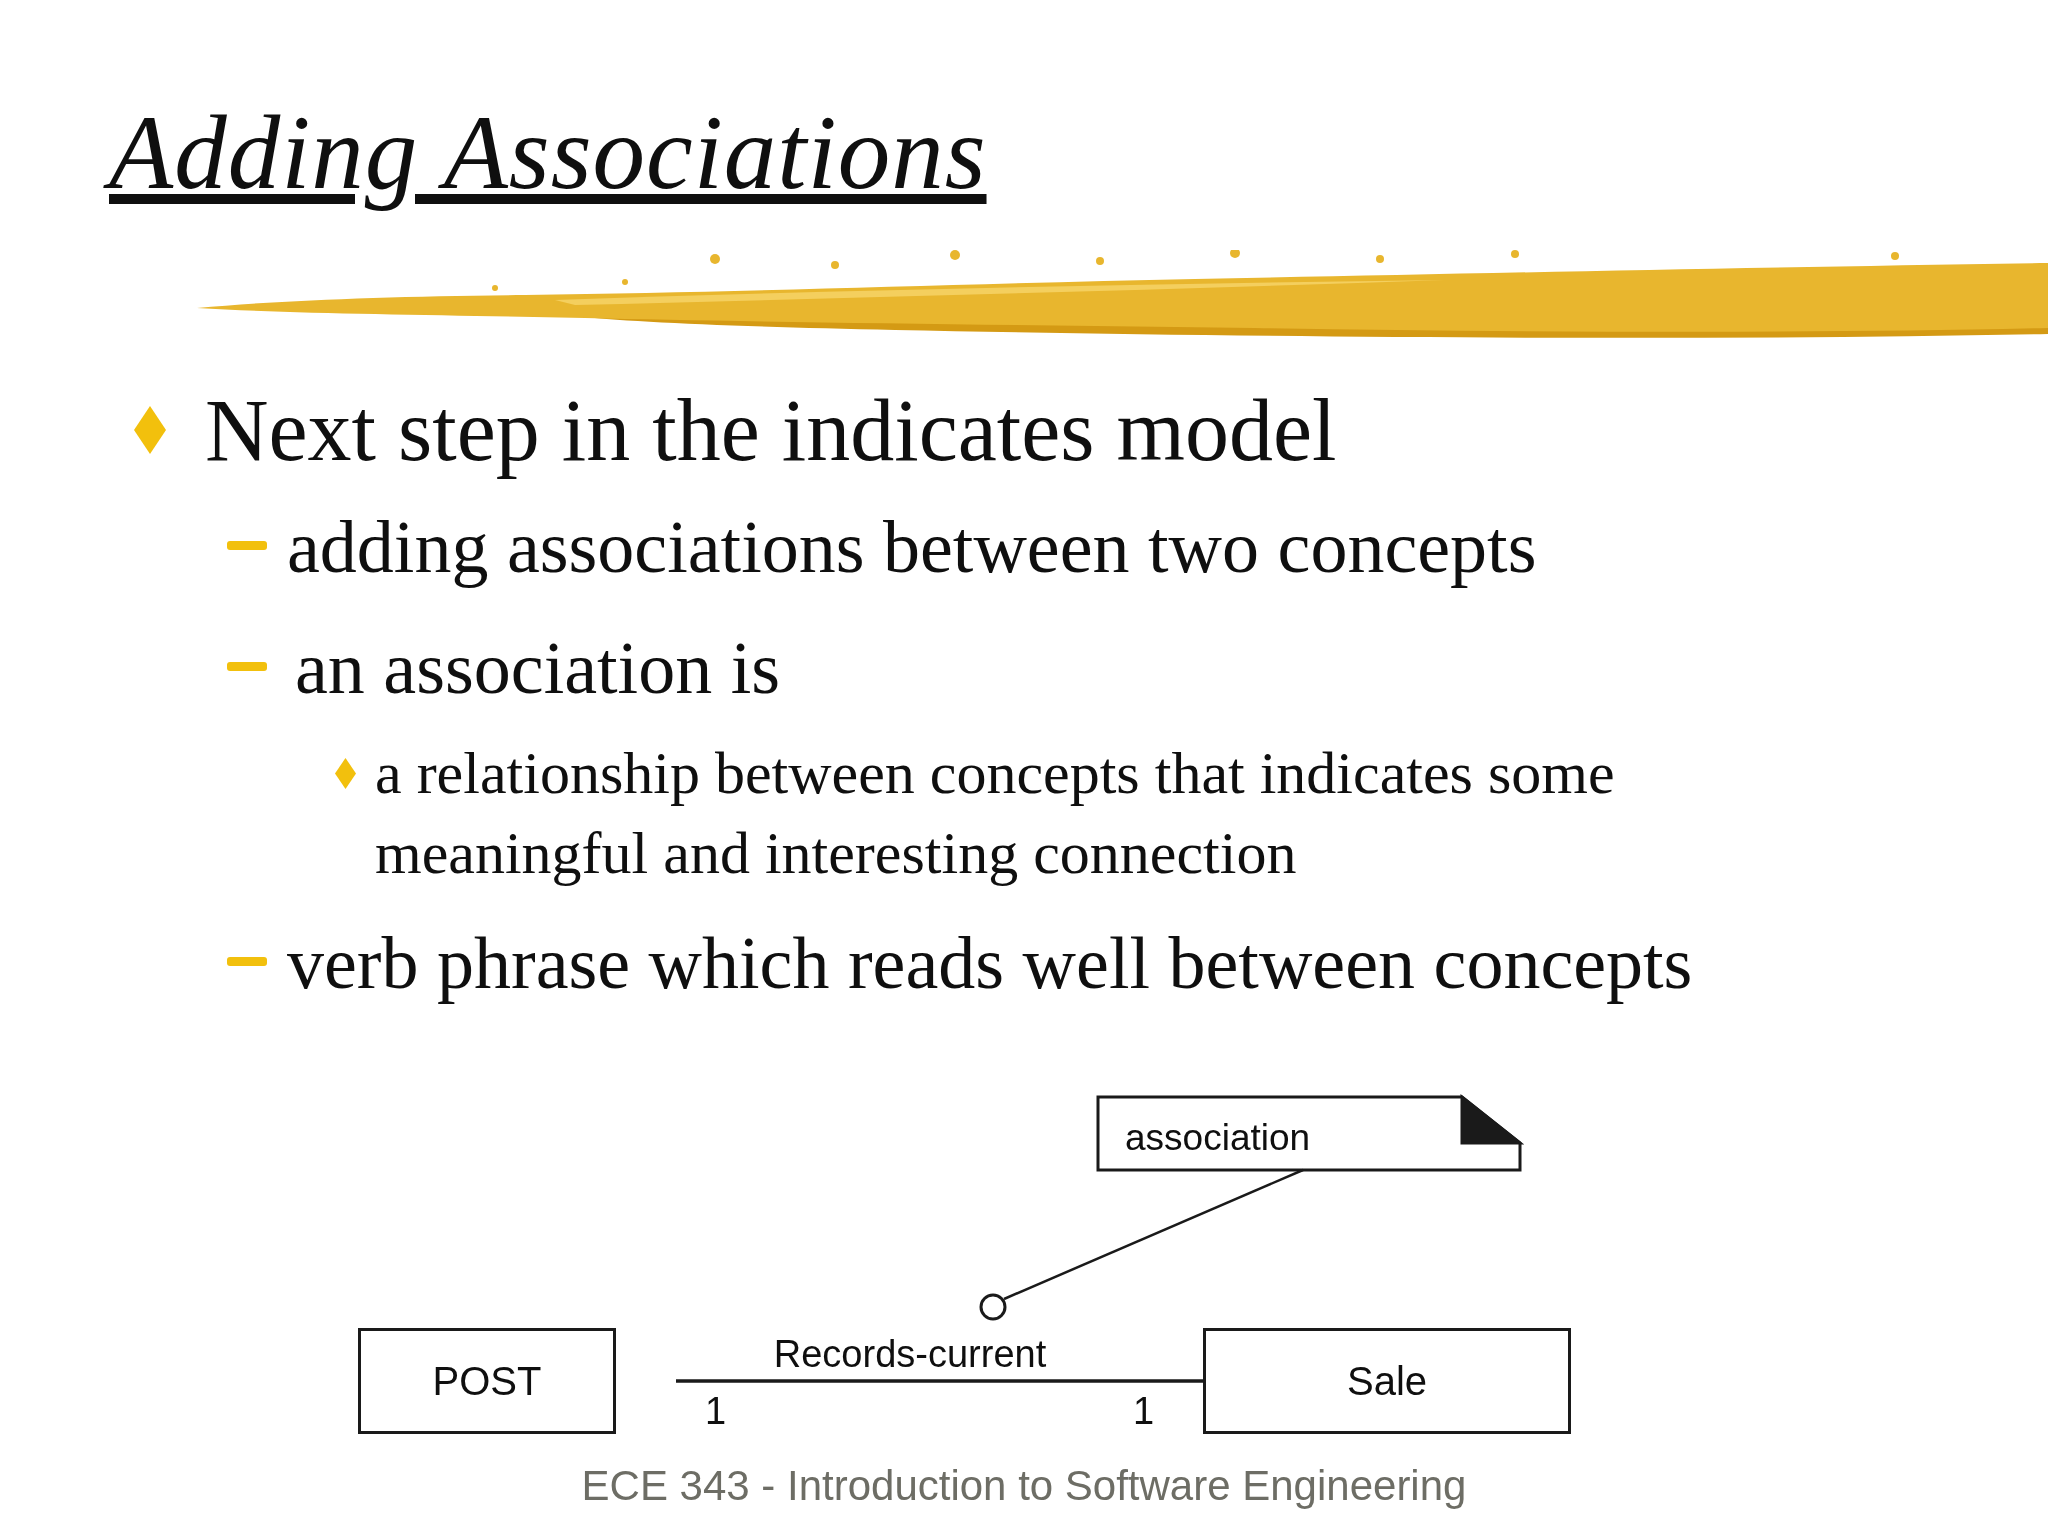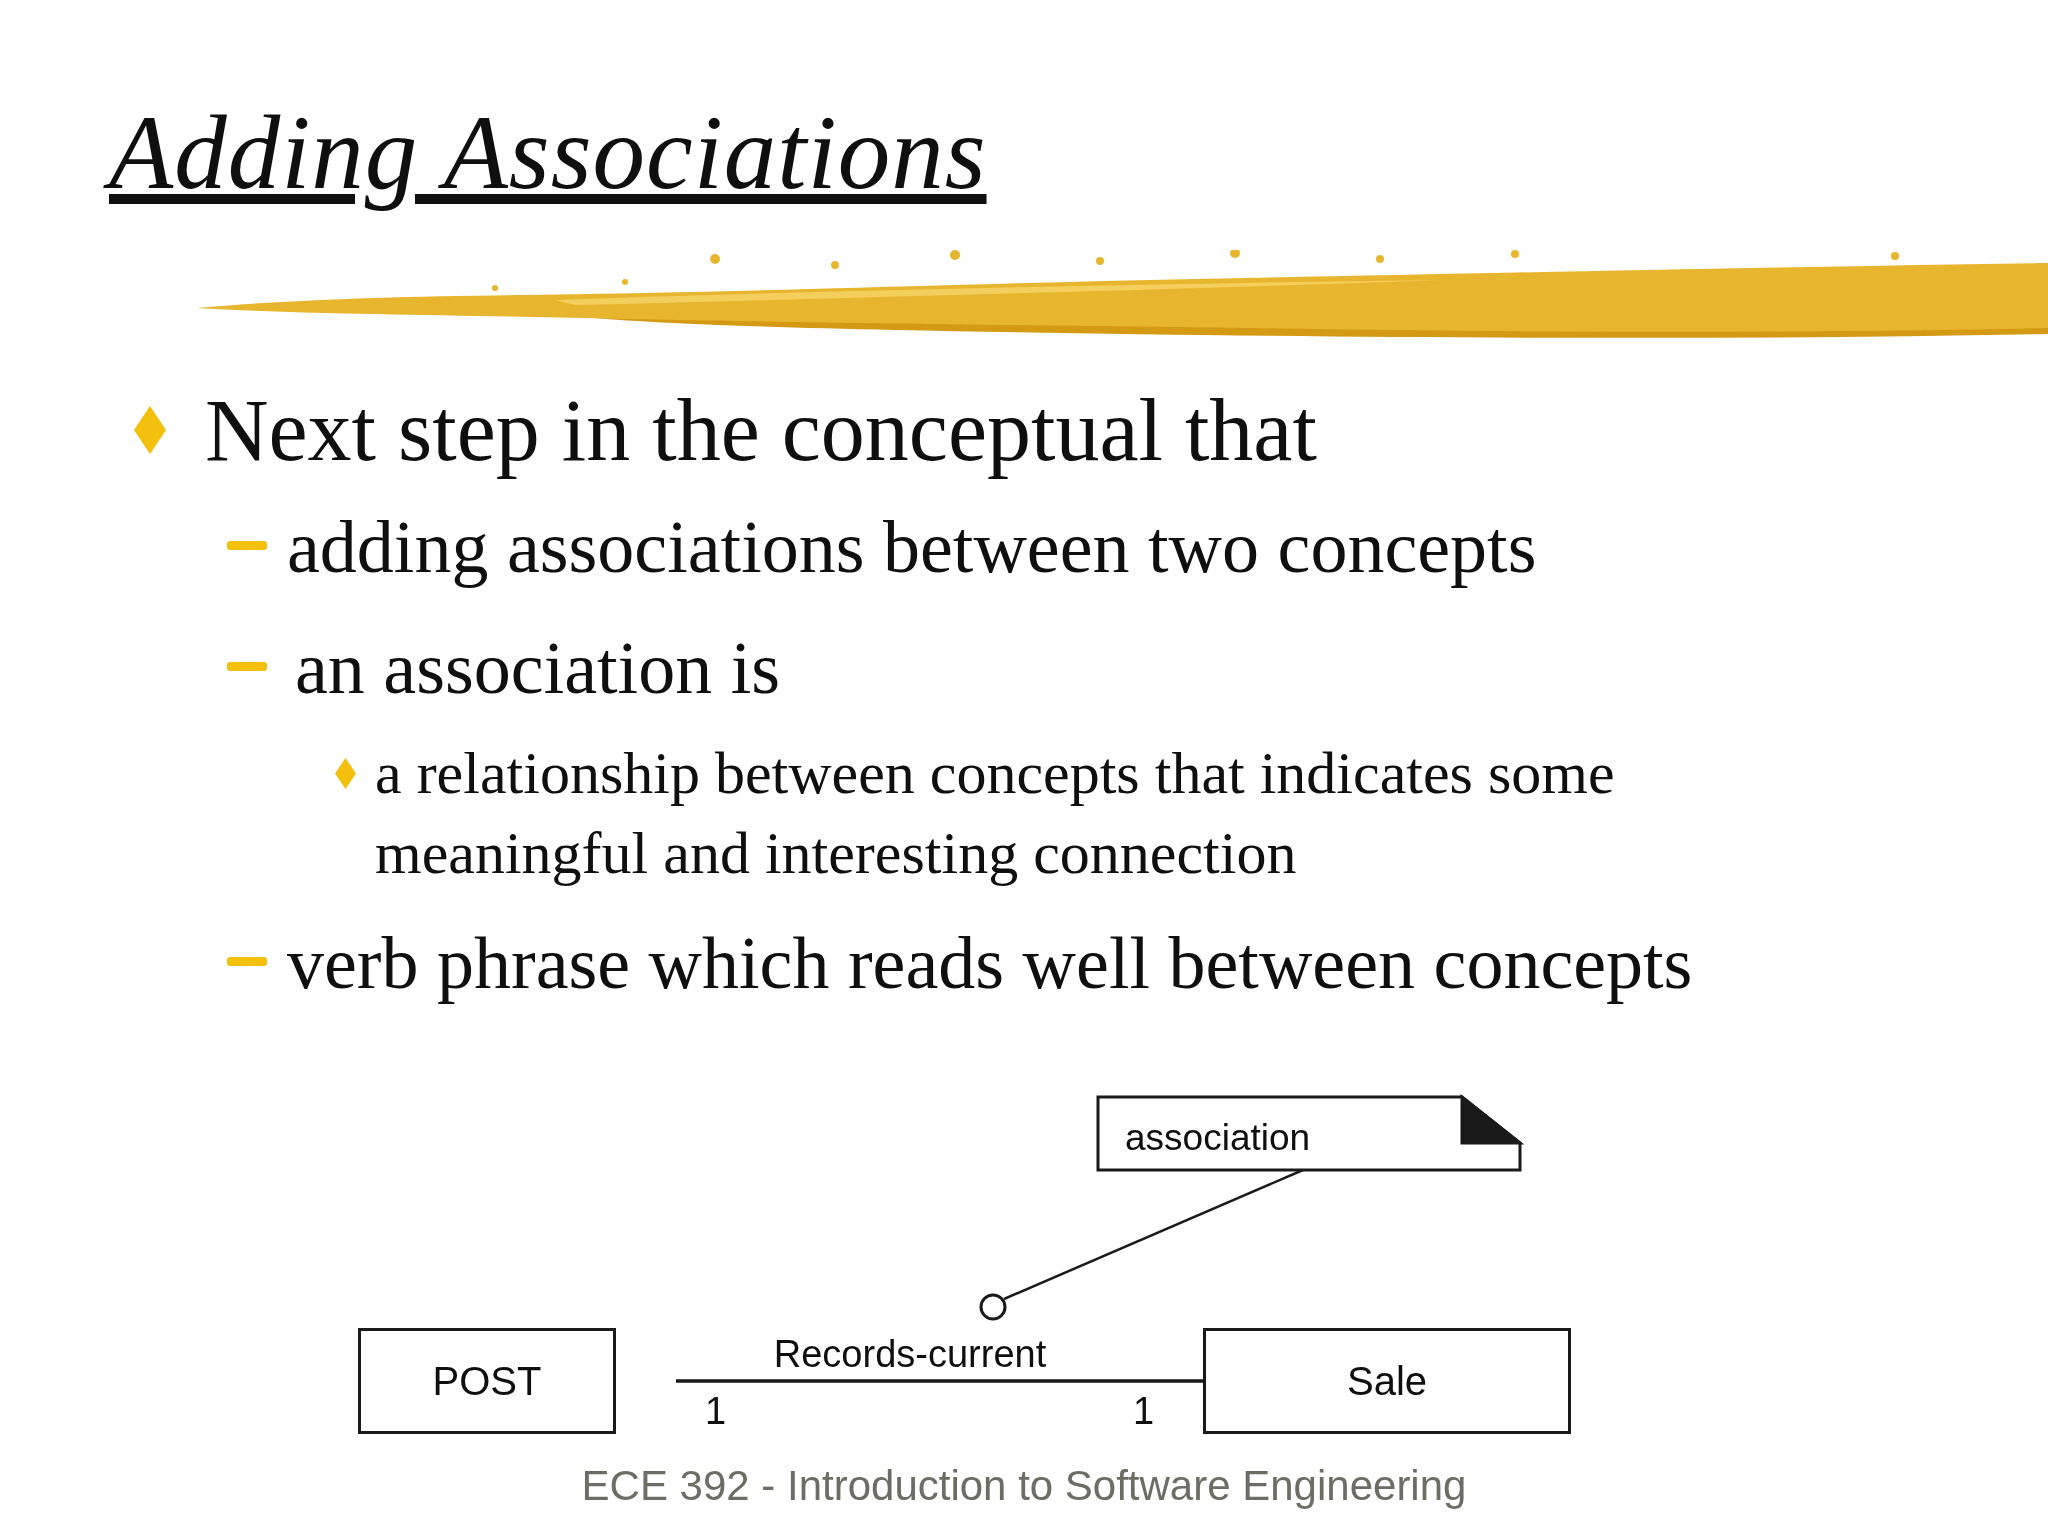--- a/index.html
+++ b/index.html
@@ -99,21 +99,21 @@
       <circle cx="1040" cy="3" r="5"></circle>
       <circle cx="1185" cy="9" r="4"></circle>
       <circle cx="1320" cy="4" r="4"></circle>
       <circle cx="300" cy="38" r="3"></circle>
       <circle cx="430" cy="32" r="3"></circle>
       <circle cx="1700" cy="6" r="4"></circle>
     </g>
   </svg>
 
   <div class="abs diamond diamond-l1"></div>
-  <div class="abs bullet-text l1-text">Next step in the conceptual that</div>
+  <div class="abs bullet-text l1-text">Next step in the indicates model</div>
 
   <div class="abs dash dash-l2a"></div>
   <div class="abs bullet-text l2-text l2a-text">adding associations between two concepts</div>
 
   <div class="abs dash dash-l2b"></div>
   <div class="abs bullet-text l2-text l2b-text">an association is</div>
 
   <div class="abs diamond diamond-l3"></div>
   <div class="abs bullet-text l3-text">
     <div>a relationship between concepts that indicates some</div>
@@ -139,15 +139,15 @@
     <span>POST</span>
   </div>
   <div class="abs sans class-box sale-box">
     <span>Sale</span>
   </div>
 
   <div class="abs sans assoc-name">Records-current</div>
   <div class="abs sans mult mult-left">1</div>
   <div class="abs sans mult mult-right">1</div>
 
-  <div class="abs sans footer">ECE 392 - Introduction to Software Engineering</div>
+  <div class="abs sans footer">ECE 343 - Introduction to Software Engineering</div>
 
 </div>
 
 </body></html>

